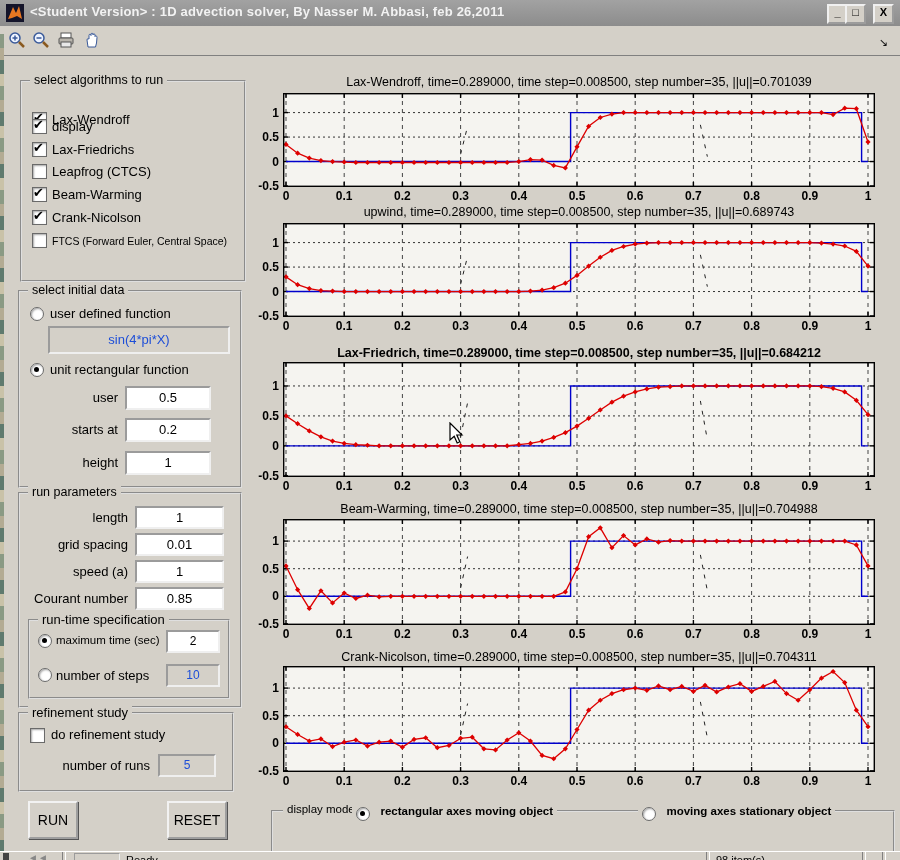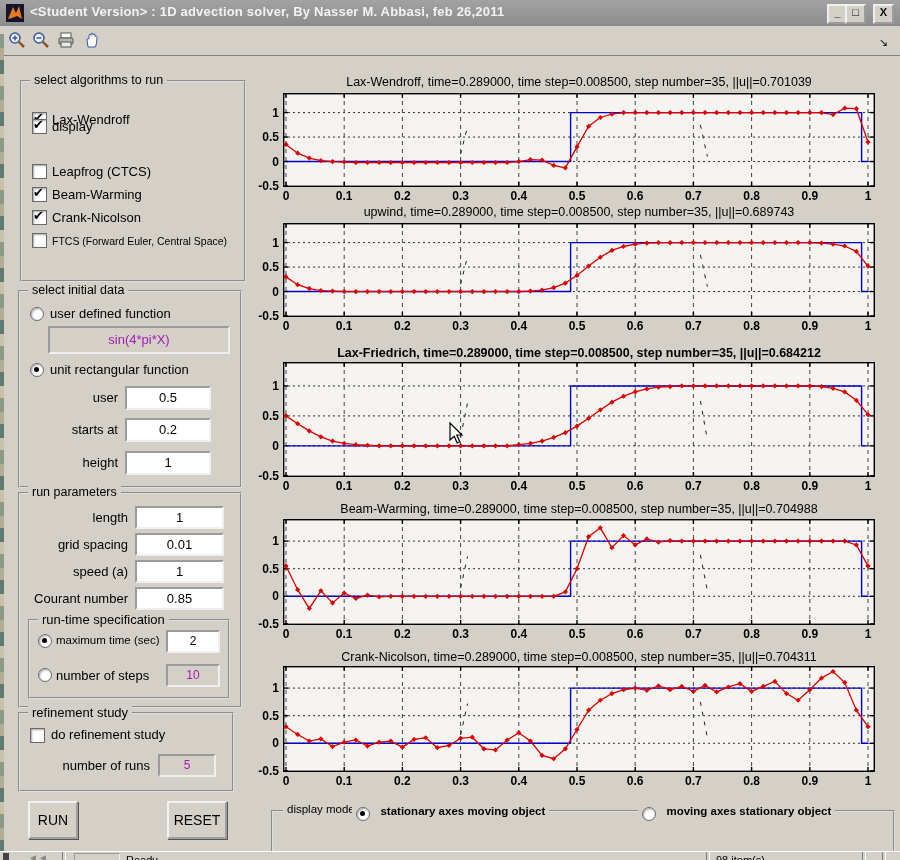--- a/index.html
+++ b/index.html
@@ -41,21 +41,21 @@
   .radio{position:absolute;width:12px;height:12px;border-radius:50%;background:#fff;border:1px solid #6a6a6a;
     box-shadow:inset 1px 1px 2px rgba(0,0,0,.35);}
   .radio.selected::after{content:"";position:absolute;left:3px;top:3px;width:5px;height:5px;border-radius:50%;background:#000;}
   .cb-label{position:absolute;left:20px;top:0px;font-size:13px;color:#000;white-space:nowrap;}
   .cb-label.small{font-size:10.5px;top:2px;}
   .cb-label.disabled{color:#9a9a9a;}
   .algo-row{position:absolute;left:10px;width:205px;height:16px;}
 
   
   .field{position:absolute;background:#fff;border:2px inset #efefef;text-align:center;font-size:13px;color:#000;}
-  .field.disabled{background:#d4d0c8;color:#a21caf;}
+  .field.disabled{background:#d4d0c8;color:#1d4ed8;}
   .f-label{position:absolute;font-size:13px;color:#000;text-align:right;white-space:nowrap;}
 
   .btn{position:absolute;background:#d4d0c8;border:2px outset #f2f2f2;box-shadow:1px 1px 0 #555;
     font-size:14px;color:#000;text-align:center;cursor:default;}
 
   
   .plot-title{position:absolute;left:283px;width:592px;text-align:center;font-size:12.5px;color:#000;white-space:nowrap;}
   .plot-svg{position:absolute;left:283px;}
   .tickx{position:absolute;width:36px;text-align:center;font-size:12px;font-weight:600;color:#000;}
   .ticky{position:absolute;width:32px;text-align:right;font-size:12px;font-weight:600;color:#000;}
@@ -134,20 +134,24 @@
   <div class="group" style="left:20px;top:80px;width:222px;height:198px">
     <span class="group-label">select algorithms to run</span>
     <div id="algo-list" style="position:absolute;left:0;top:14px;width:218px;height:180px">
         <div class="algo-row" style="top: 16px;">
           <span class="cb checked"></span>
           <span class="cb-label">Lax-Wendroff</span>
         </div>
         <div class="algo-row" style="top: 22.8px;">
           <span class="cb checked"></span>
           <span class="cb-label">display</span>
+        </div>
+        <div class="algo-row" style="top: 45.6px;">
+          <span class="cb checked"></span>
+          <span class="cb-label">Lax-Friedrichs</span>
         </div>
         <div class="algo-row" style="top: 68.4px;">
           <span class="cb"></span>
           <span class="cb-label">Leapfrog (CTCS)</span>
         </div>
         <div class="algo-row" style="top: 91.2px;">
           <span class="cb checked"></span>
           <span class="cb-label">Beam-Warming</span>
         </div>
         <div class="algo-row" style="top: 114px;">
@@ -555,21 +559,21 @@
       <span class="tickx" style="left: 675.4px; top: 774px;">0.7</span>
       <span class="tickx" style="left: 733.6px; top: 774px;">0.8</span>
       <span class="tickx" style="left: 791.8px; top: 774px;">0.9</span>
       <span class="tickx" style="left: 850px; top: 774px;">1</span>
     </div>
 
   <div id="display-group"></div>
   <span class="dm-label">display mode</span>
   <span class="dm-opt" style="left:352px">
     <span class="radio selected" id="radio-stationary"></span>
-    <span class="dm-text">stationary axes moving object</span>
+    <span class="dm-text">rectangular axes moving object</span>
   </span>
   <span class="dm-opt" style="left:638px">
     <span class="radio" id="radio-moving"></span>
     <span class="dm-text">moving axes stationary object</span>
   </span>
 
   <svg id="cursor" width="16" height="24">
     <polygon points="1,1 1,18 5.2,14.2 8.2,21 10.8,19.8 7.8,13 13,13" fill="#fff" stroke="#000" stroke-width="1.2"></polygon>
   </svg>
 

